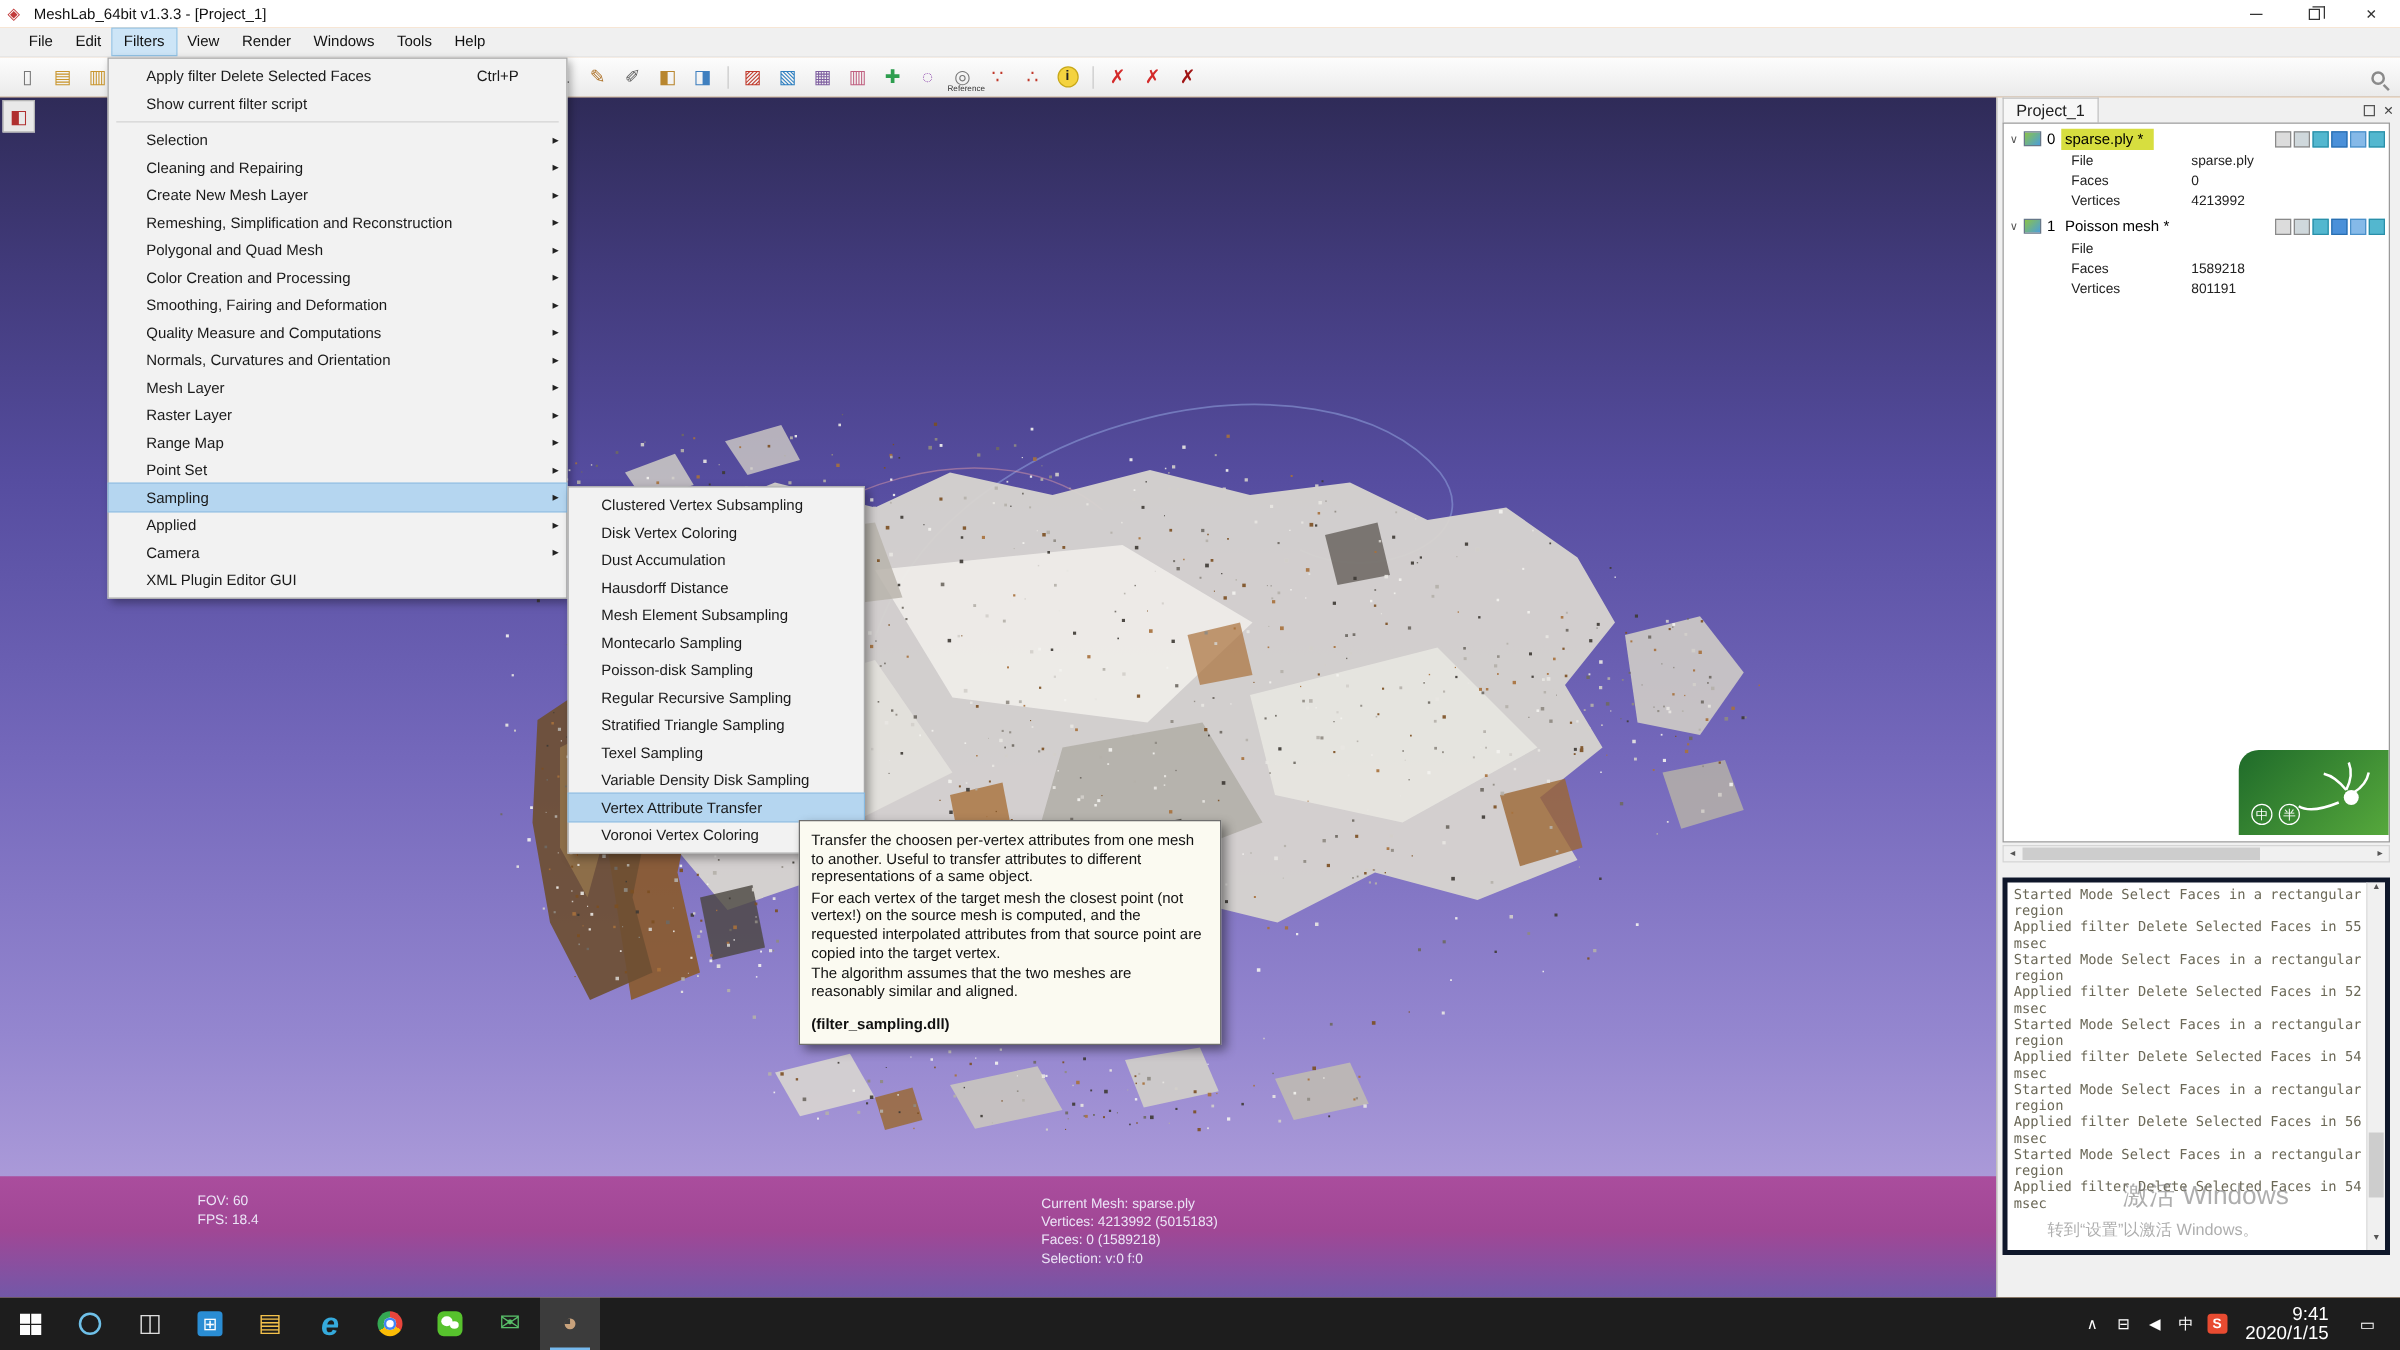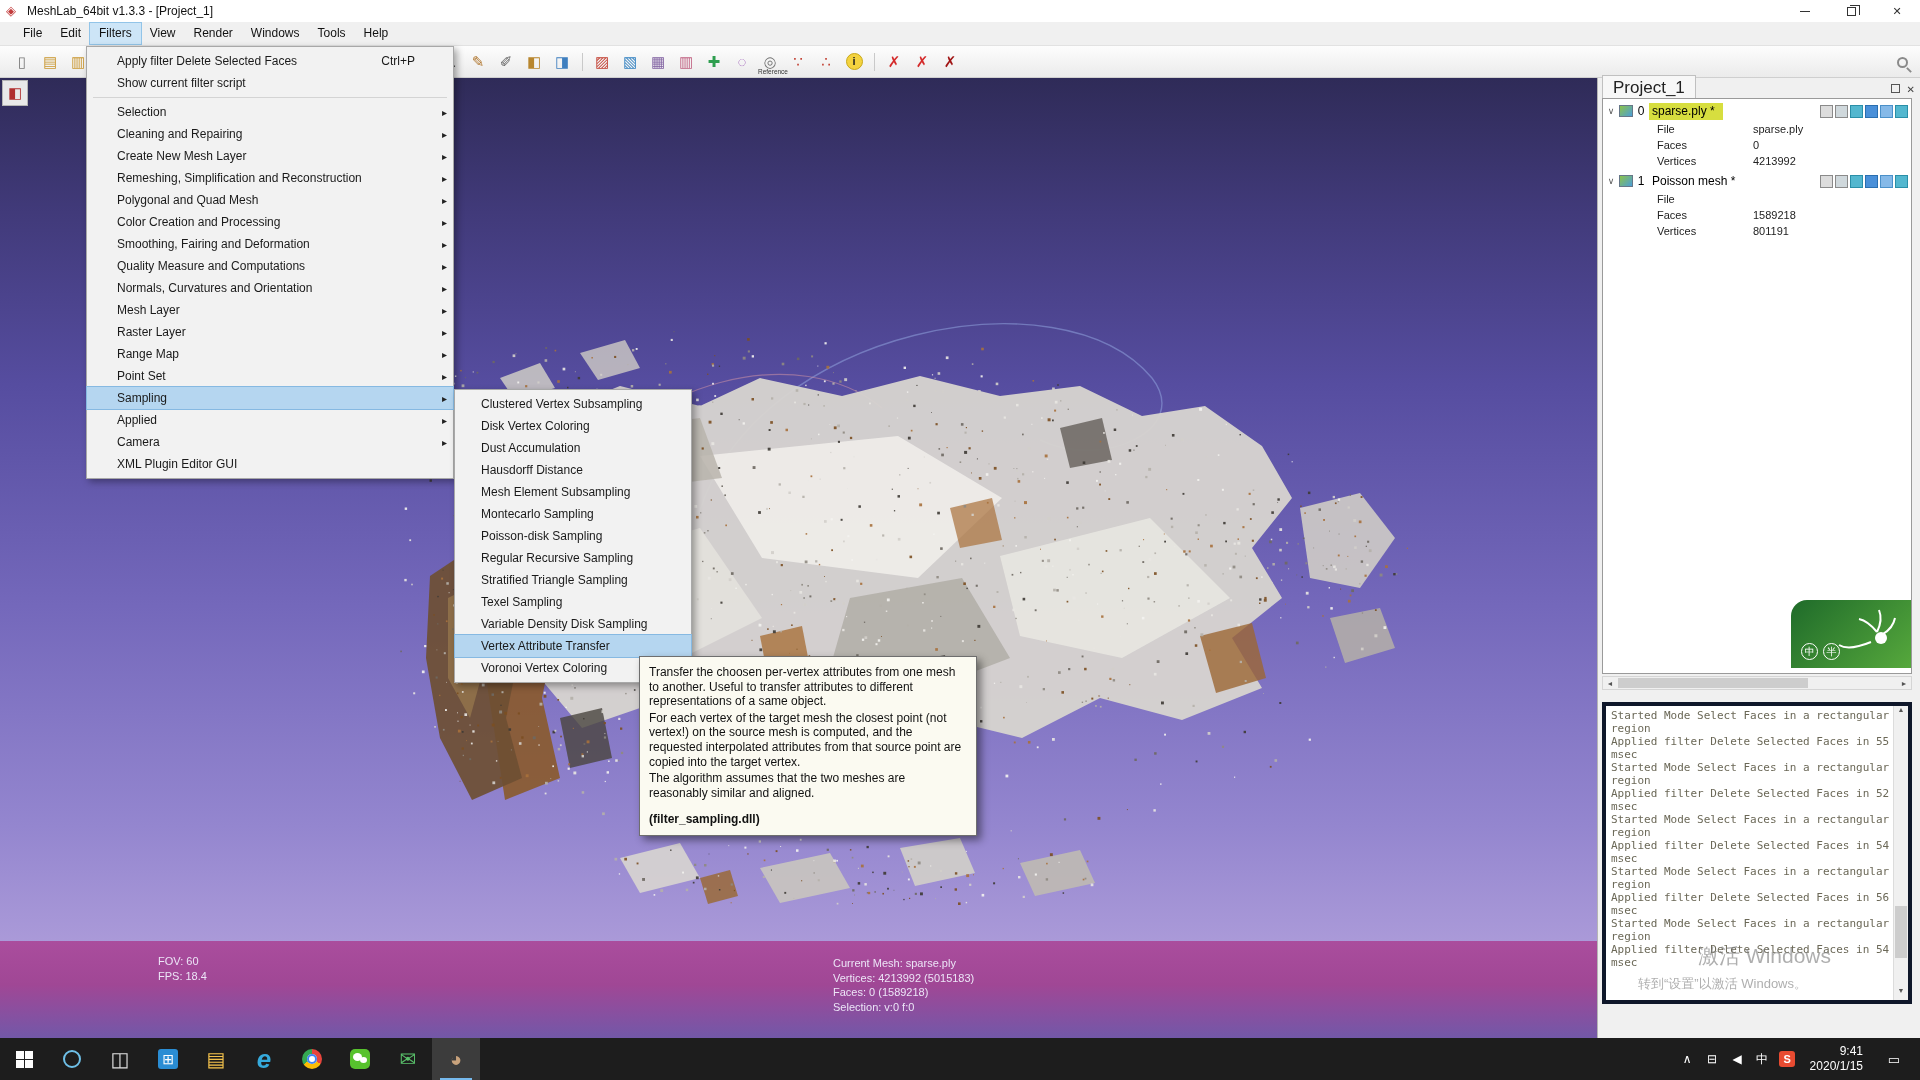--- a/index.html
+++ b/index.html
@@ -64,21 +64,21 @@
   .menu-item.sep::before{content:"";flex:1;height:1px;background:#d4d4d4;margin:0 4px;}
 
   
   .tooltip{position:absolute;left:639px;top:656px;width:338px;background:#fbfaf1;border:1px solid #6e6e6e;box-shadow:4px 4px 8px rgba(0,0,0,0.45);z-index:30;padding:8px 9px;font-size:12px;line-height:14.6px;color:#111;}
   .tt-p{margin-bottom:2px;}
   .tt-dll{margin-top:12px;font-weight:bold;}
 
   
   .sidebar{flex:1;background:#f0f0f0;border-left:1px solid #b5b5b5;position:relative;}
   .dock-header{height:20px;display:flex;align-items:center;padding:0 5px 0 4px;}
-  .dock-tab{font-size:17px;padding:2px 10px 3px;background:#f7f7f7;border:1px solid #c0c0c0;border-bottom:none;color:#222;}
+  .dock-tab{font-size:13px;padding:2px 10px 3px;background:#f7f7f7;border:1px solid #c0c0c0;border-bottom:none;color:#222;}
   .dock-btns{margin-left:auto;display:flex;gap:7px;align-items:center;color:#444;}
   .dock-float{width:9px;height:9px;border:1px solid #555;background:#f0f0f0;}
   .dock-close::before{content:"✕";font-size:10px;}
 
   .layers-panel{position:absolute;left:4px;right:8px;top:20px;height:576px;background:#ffffff;border:1px solid #9a9a9a;overflow:hidden;}
   .layer-head{display:flex;align-items:center;height:20px;font-size:12px;gap:3px;padding-left:3px;margin-top:2px;}
   .chev{color:#555;font-size:9px;width:10px;text-align:center;}
   .chev::before{content:"∨";}
   .licon{width:14px;height:12px;background:linear-gradient(135deg,#8bc34a,#4c9ed9);border:1px solid #667788;}
   .lindex{min-width:10px;text-align:center;}
@@ -136,21 +136,21 @@
   .tb-app.chrome .tb-glyph{width:20px;height:20px;border-radius:50%;background:conic-gradient(#e8453c 0 33%,#fbbc05 33% 66%,#34a853 66% 100%);position:relative;}
   .tb-app.chrome .tb-glyph::after{content:"";position:absolute;left:5px;top:5px;width:10px;height:10px;background:#fff;border-radius:50%;box-shadow:inset 0 0 0 2px #4285f4;}
   .tb-app.wechat .tb-glyph{width:20px;height:20px;border-radius:5px;background:#57c22d;position:relative;}
   .tb-app.wechat .tb-glyph::before{content:"";position:absolute;left:3px;top:4px;width:9px;height:8px;background:#fff;border-radius:50%;}
   .tb-app.wechat .tb-glyph::after{content:"";position:absolute;left:10px;top:8px;width:7px;height:6px;background:#fff;border-radius:50%;}
   .tb-tray{margin-left:auto;display:flex;align-items:center;}
   .tray-icons{display:flex;align-items:center;}
   .tray-ic{width:25px;text-align:center;font-size:12px;display:flex;align-items:center;justify-content:center;height:42px;}
   .tray-ic .tr-glyph{font-size:12px;}
   .tray-ic.sogou .tr-glyph{background:#e84b31;border-radius:3px;width:16px;height:16px;line-height:16px;font-size:11px;font-weight:bold;text-align:center;display:block;}
-  .tb-clock{text-align:right;font-size:12px;line-height:15px;padding:0 10px;display:flex;flex-direction:column;justify-content:center;}
+  .tb-clock{text-align:right;font-size:15px;line-height:15px;padding:0 10px;display:flex;flex-direction:column;justify-content:center;}
   .tb-action{width:42px;display:flex;align-items:center;justify-content:center;font-size:13px;}
   .tb-edge-sliver{width:5px;border-left:1px solid #3a3a3a;}
 </style>
 </head>
 <body>
 
 <div class="screen">
 
   <div class="titlebar">
     <span class="app-logo"></span>

